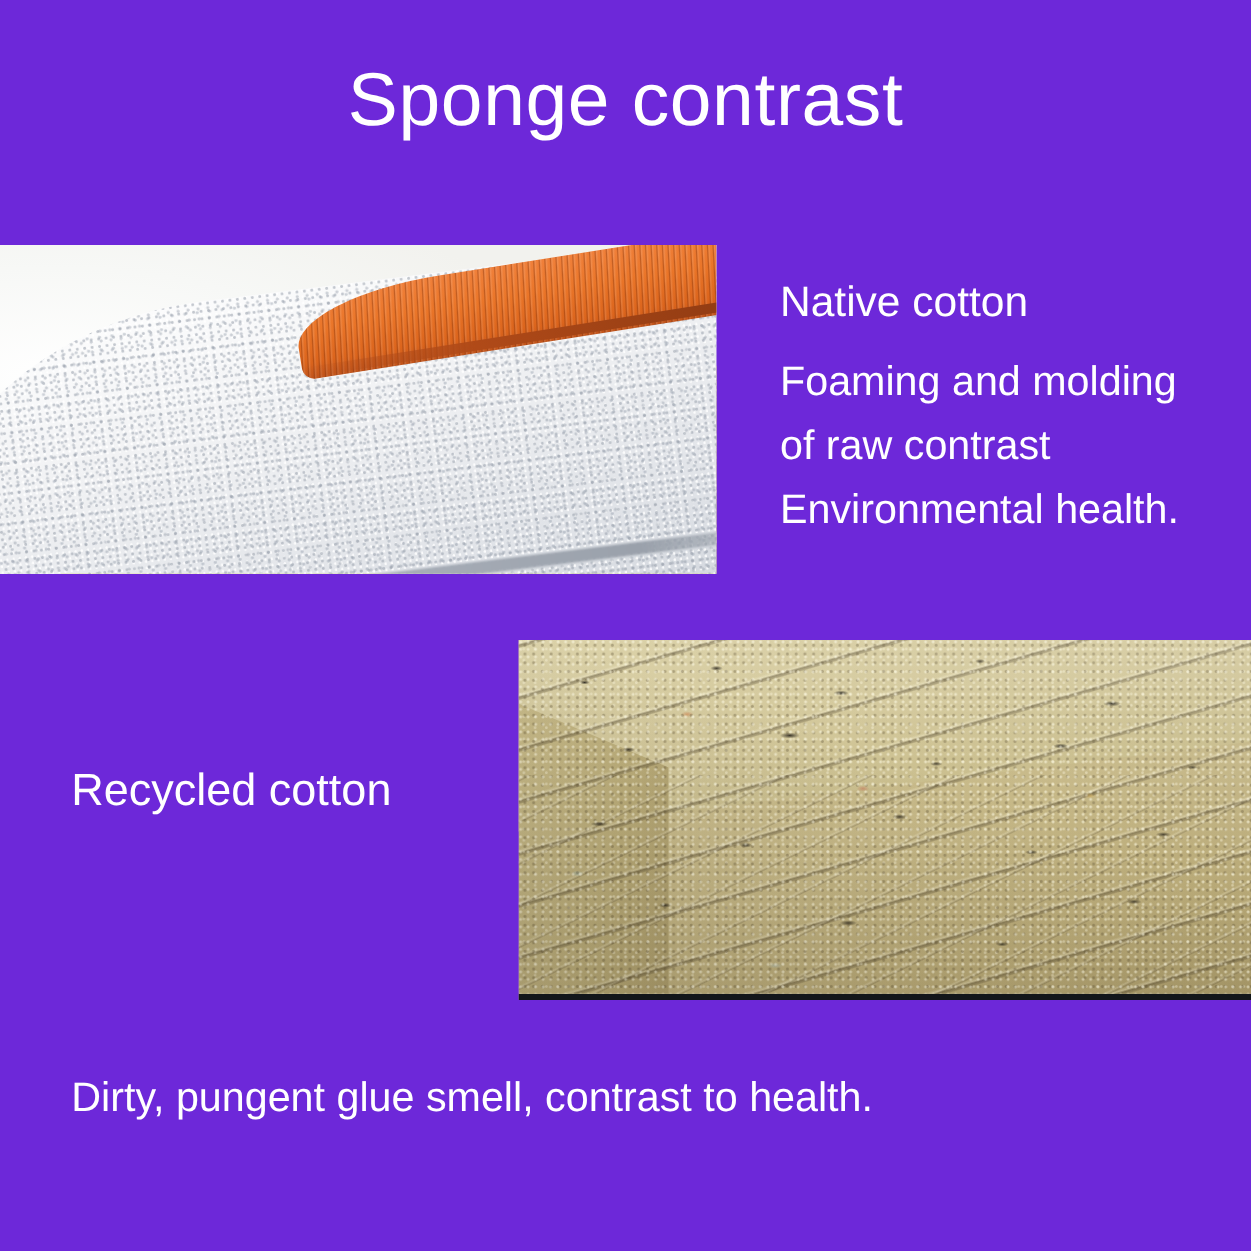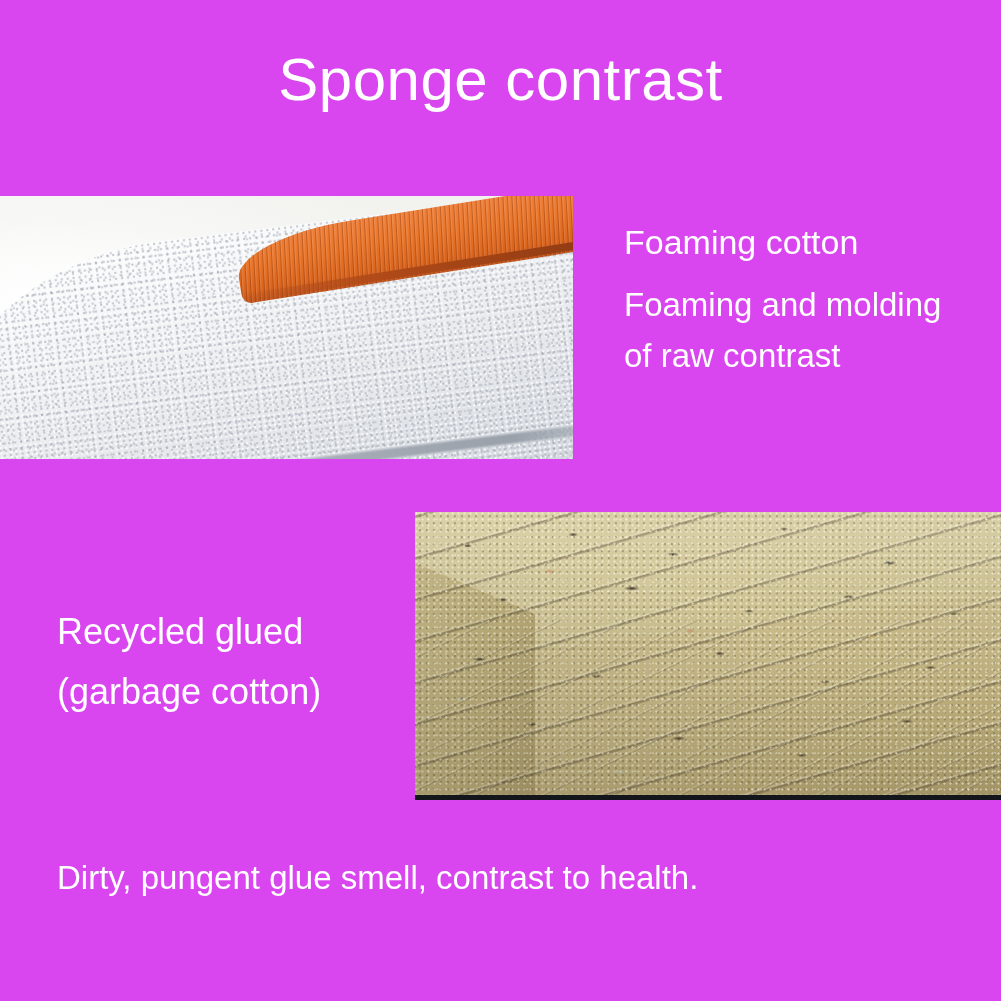--- a/index.html
+++ b/index.html
@@ -12,21 +12,21 @@
     height: 1001px;
     background: #1b5790;
     font-family: "Liberation Sans", sans-serif;
     overflow: hidden;
     position: relative;
     -webkit-font-smoothing: antialiased;
   }
   .poster {
     position: absolute;
     inset: 0;
-    background: #d946ef;
+    background: #6d28d9;
   }
 
   
   .title {
     position: absolute;
     left: 0;
     top: 48px;
     width: 1001px;
     text-align: center;
     color: #ffffff;
@@ -322,40 +322,40 @@
   <div class="photo-native">
     <div class="pn-bg"></div>
     <div class="pn-yellow"></div>
     <div class="pn-white"></div>
     <div class="pn-seam"></div>
     <div class="pn-orange"></div>
     <div class="pn-orange-edge"></div>
   </div>
 
   <div class="native-text">
-    <div class="native-heading">Foaming cotton</div>
+    <div class="native-heading">Native cotton</div>
     <div class="native-body">
       <span class="ln">Foaming and molding</span>
       <span class="ln">of raw contrast</span>
+      <span class="ln">Environmental health.</span>
     </div>
   </div>
 
   <div class="photo-recycled">
     <div class="pr-base"></div>
     <div class="pr-top"></div>
     <div class="pr-leftface"></div>
     <div class="pr-lines"></div>
     <div class="pr-lines2"></div>
     <div class="pr-speck"></div>
     <div class="pr-grain"></div>
     <div class="pr-shade"></div>
   </div>
 
   <div class="recycled-text">
-    <span class="ln">Recycled glued</span>
-    <span class="ln">(garbage cotton)</span>
+    <span class="ln">Recycled cotton</span>
   </div>
 
   <div class="bottom-text">
     <span class="ln">Dirty, pungent glue smell, contrast to health.</span>
   </div>
 
 </div>
 
 </body></html>

